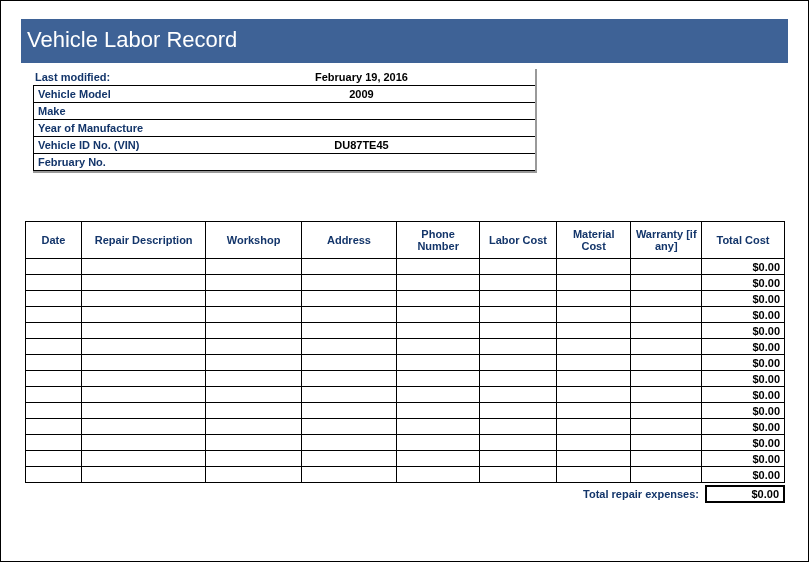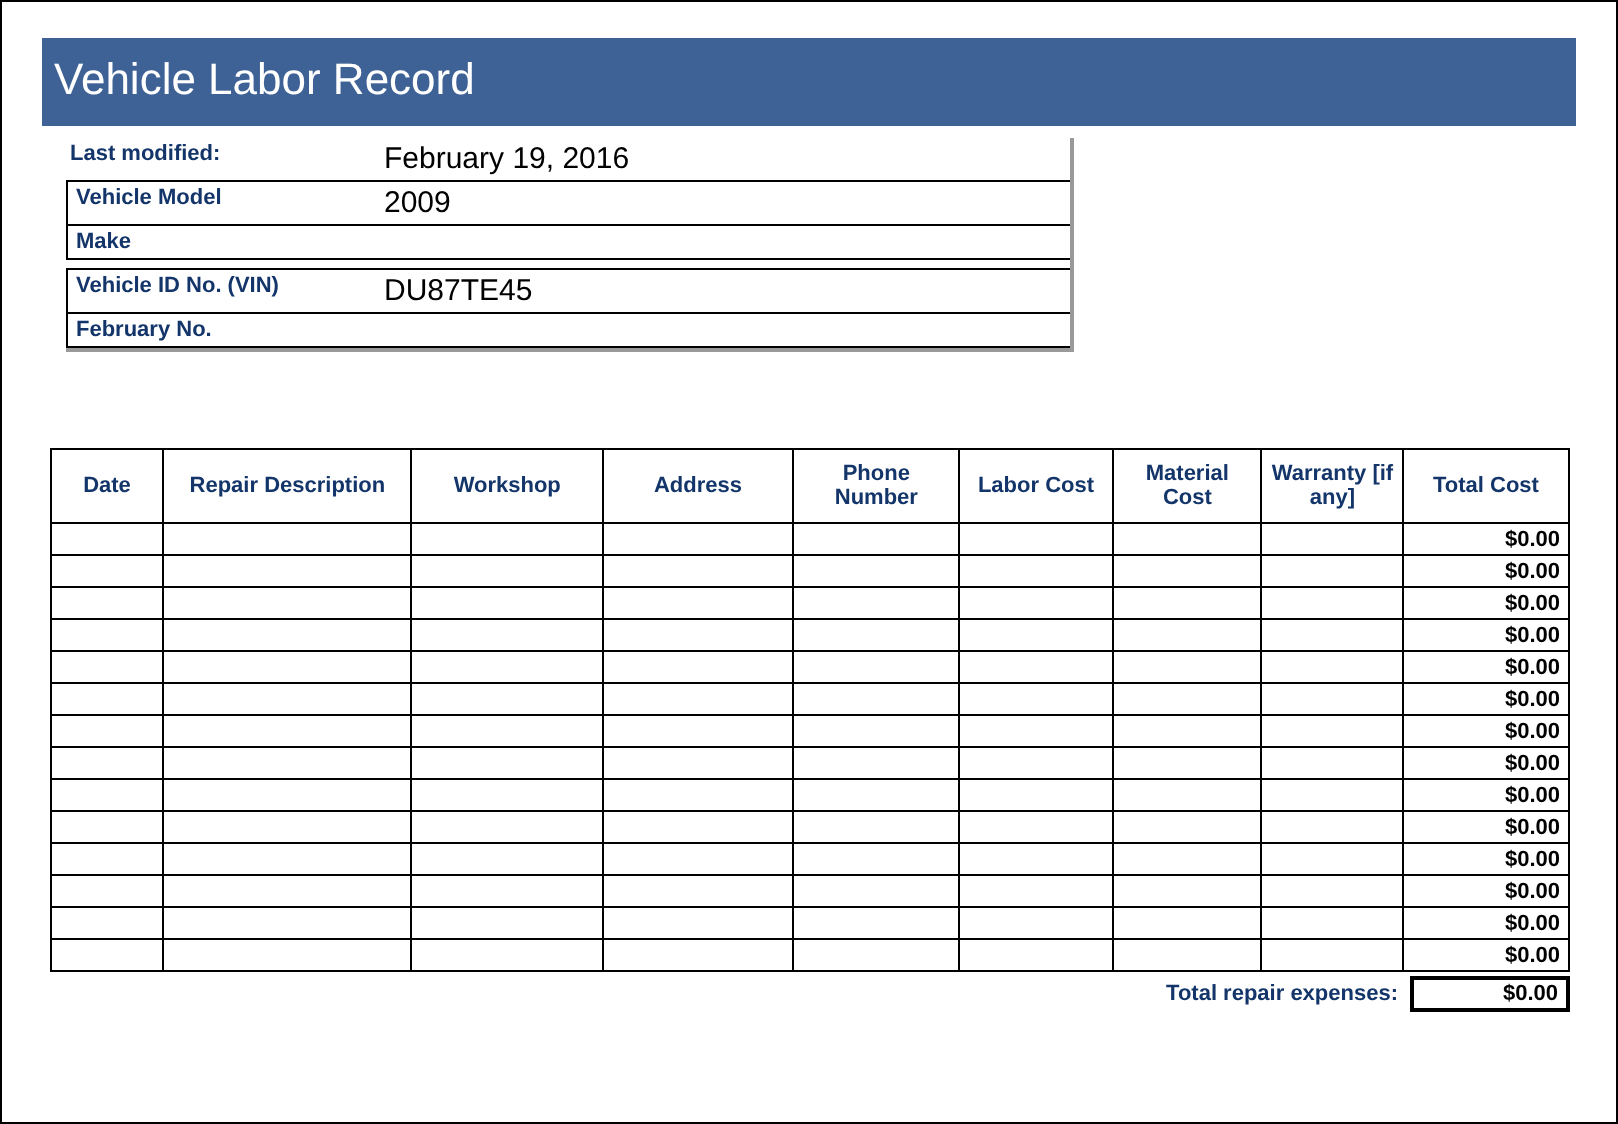--- a/index.html
+++ b/index.html
@@ -51,23 +51,24 @@
     border-bottom: none;
     border-right: none;
     background: #fff;
   }
   .info-row:last-child .info-label { border-bottom: 1px solid #000; }
   .info-row:last-child .info-value { border-bottom: 1px solid #000; }
   .info-label.noborder { border-left: none; border-top: none; color: #13356a; font-weight: bold; padding-left: 2px;}
   .info-value {
     flex: 1;
     padding: 2px 4px;
-    text-align: left;
+    text-align: center;
     border-top: 1px solid #000;
-    font-size: 15px;
+    font-size: 11px;
+    font-weight: bold;
   }
   .info-row.first .info-value { border-top: none; }
 
   .main-table {
     border-collapse: collapse;
     width: 760px;
     margin-left: 4px;
     font-size: 11px;
     margin-top: 48px;
   }
@@ -139,20 +140,21 @@
     </div>
     <div class="info-row">
       <div class="info-label">Vehicle Model</div>
       <div class="info-value">2009</div>
     </div>
     <div class="info-row">
       <div class="info-label">Make</div>
       <div class="info-value"></div>
     </div>
     <div class="info-row">
+      <div class="info-label">Year of Manufacture</div>
       <div class="info-value"></div>
     </div>
     <div class="info-row">
       <div class="info-label">Vehicle ID No. (VIN)</div>
       <div class="info-value">DU87TE45</div>
     </div>
     <div class="info-row">
       <div class="info-label">February No.</div>
       <div class="info-value"></div>
     </div>

